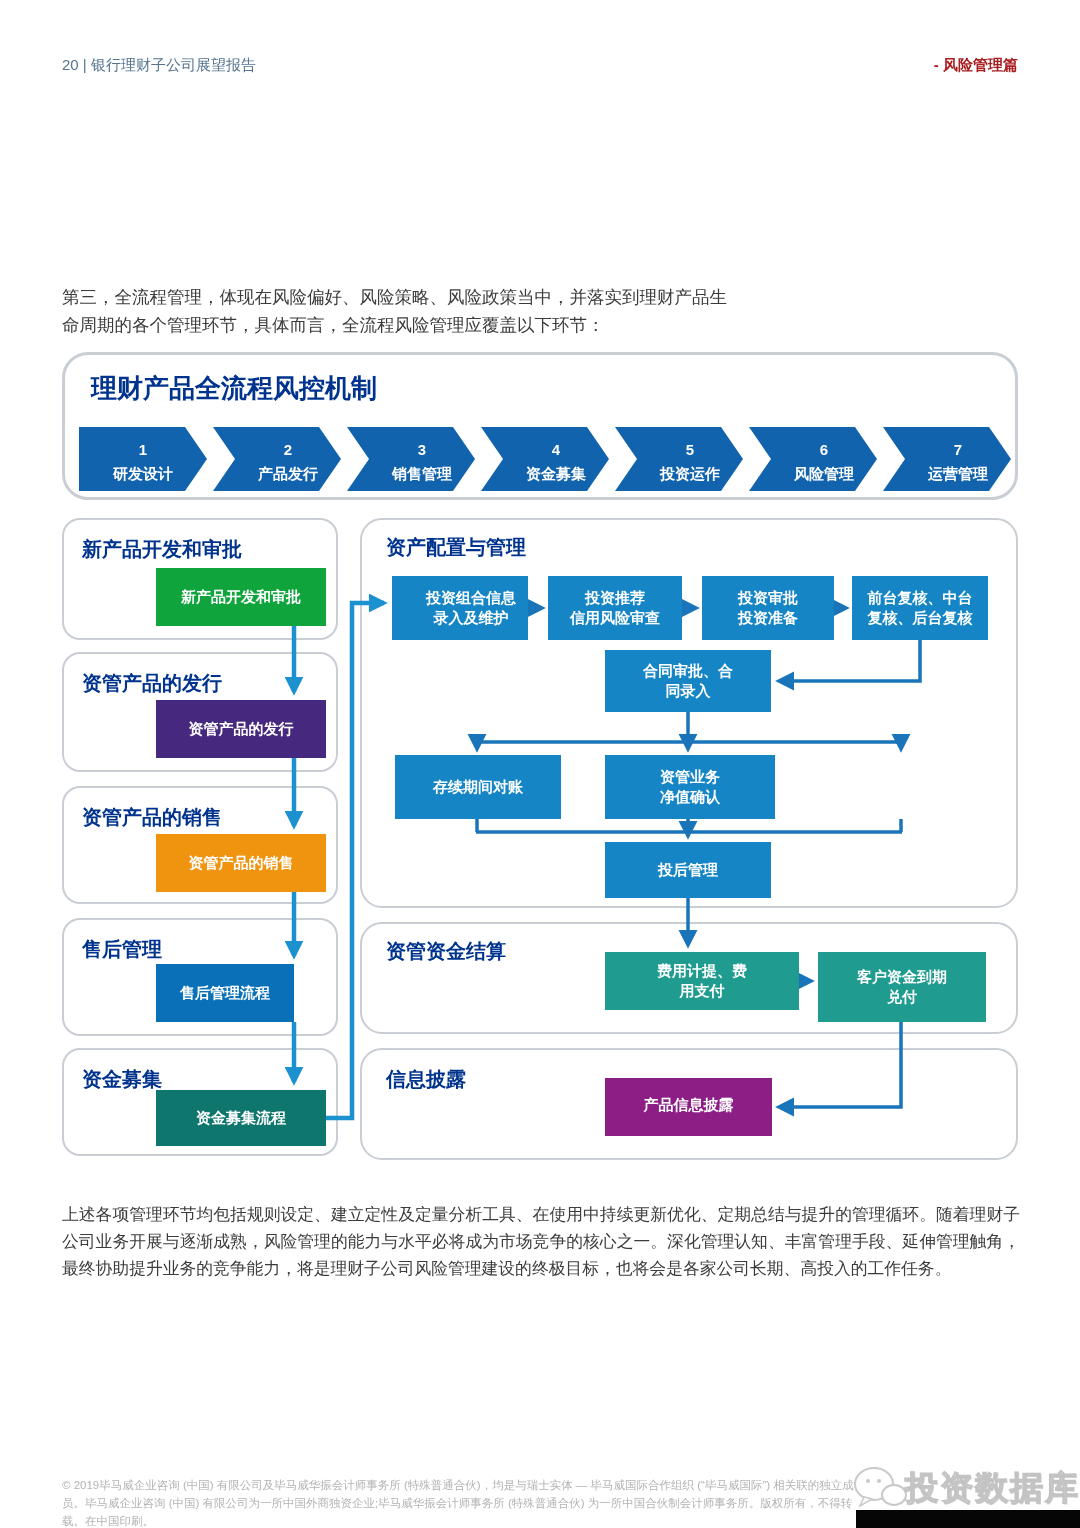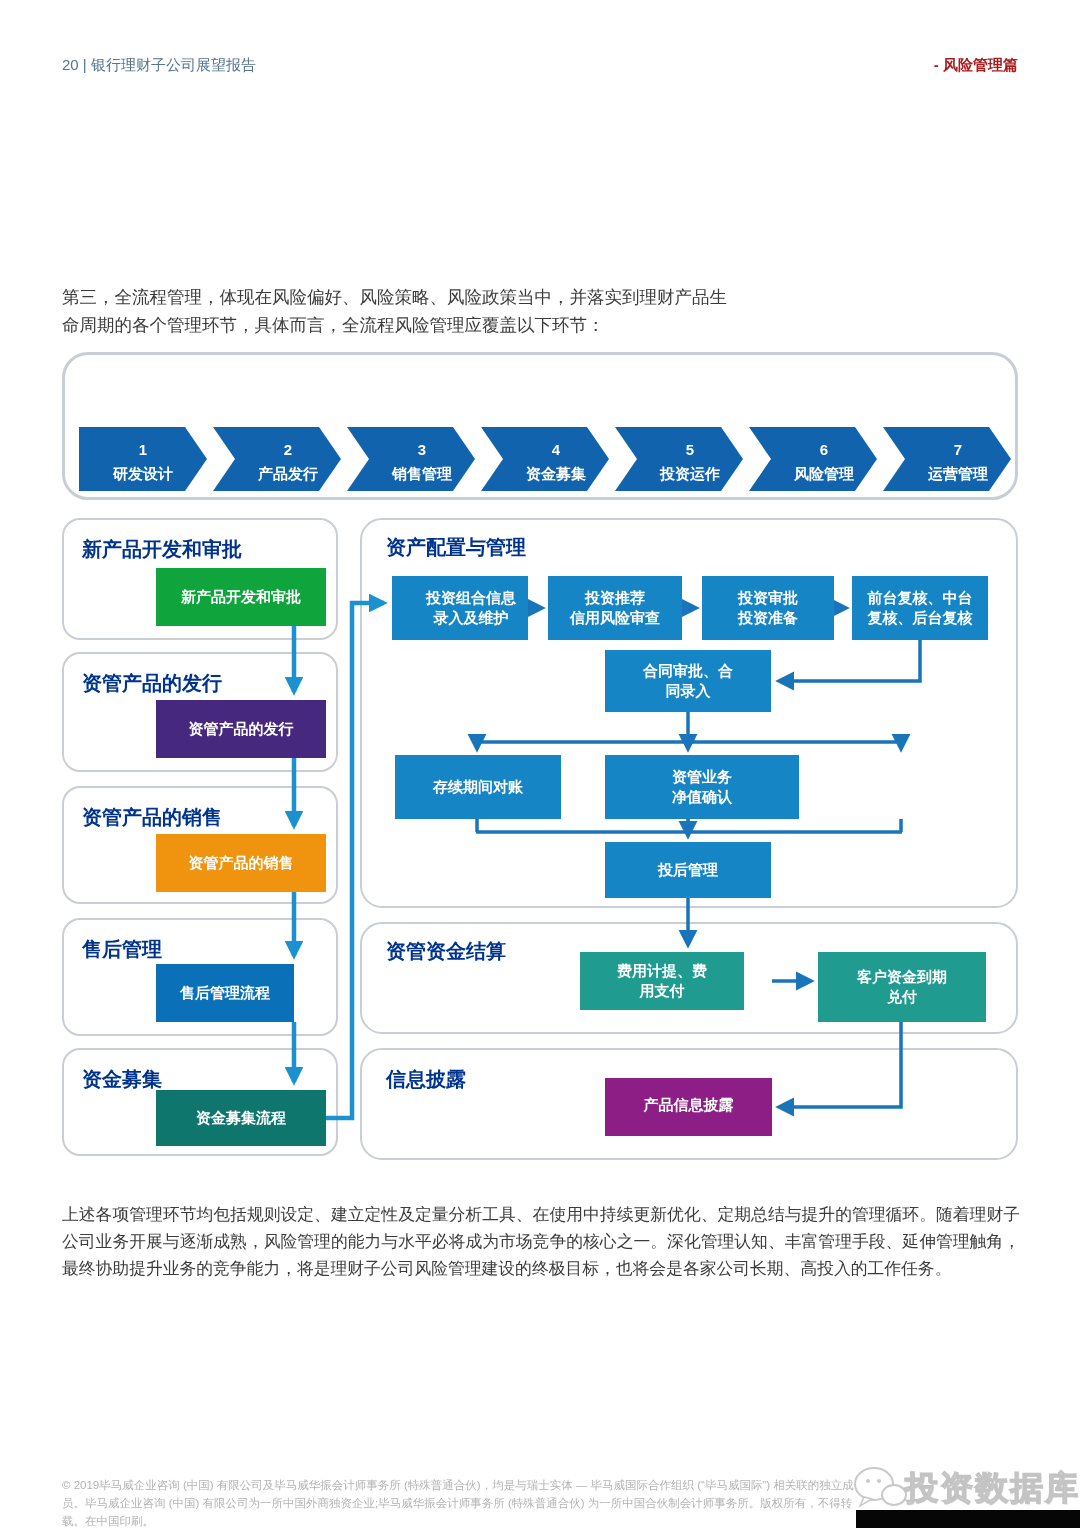--- a/index.html
+++ b/index.html
@@ -58,20 +58,21 @@
 <body>
 
 <div class="page">
 
   <div class="hdr-left">20 | 银行理财子公司展望报告</div>
   <div class="hdr-right">- 风险管理篇</div>
 
   <div class="intro">第三，全流程管理，体现在风险偏好、风险策略、风险政策当中，并落实到理财产品生命周期的各个管理环节，具体而言，全流程风险管理应覆盖以下环节：</div>
 
   <div class="fw-panel">
+    <div class="fw-title">理财产品全流程风控机制</div>
     <svg class="fw-svg" width="956" height="148" viewBox="0 0 956 148">
       <polygon class="chev" points="14,72 120,72 142,104 120,136 14,136"></polygon>
       <polygon class="chev" points="148,72 254,72 276,104 254,136 148,136 170,104"></polygon>
       <polygon class="chev" points="282,72 388,72 410,104 388,136 282,136 304,104"></polygon>
       <polygon class="chev" points="416,72 522,72 544,104 522,136 416,136 438,104"></polygon>
       <polygon class="chev" points="550,72 656,72 678,104 656,136 550,136 572,104"></polygon>
       <polygon class="chev" points="684,72 790,72 812,104 790,136 684,136 706,104"></polygon>
       <polygon class="chev" points="818,72 924,72 946,104 924,136 818,136 840,104"></polygon>
       <text class="chev-num" x="78" y="100">1</text>
       <text class="chev-label" x="78" y="124">研发设计</text>
@@ -119,28 +120,28 @@
 录入及维护</div>
   <div class="fbox bg-flow" style="left:548px;top:576px;width:134px;height:64px;">投资推荐
 信用风险审查</div>
   <div class="fbox bg-flow" style="left:702px;top:576px;width:132px;height:64px;">投资审批
 投资准备</div>
   <div class="fbox bg-flow" style="left:852px;top:576px;width:136px;height:64px;">前台复核、中台
 复核、后台复核</div>
   <div class="fbox bg-flow" style="left:605px;top:650px;width:166px;height:62px;">合同审批、合
 同录入</div>
   <div class="fbox bg-flow" style="left:395px;top:755px;width:166px;height:64px;">存续期间对账</div>
-  <div class="fbox bg-flow" style="left:605px;top:755px;width:194px;height:64px;">资管业务
+  <div class="fbox bg-flow" style="left:605px;top:755px;width:170px;height:64px;">资管业务
 净值确认</div>
   <div class="fbox bg-flow" style="left:605px;top:842px;width:166px;height:56px;">投后管理</div>
 
   <div class="panel" style="left:360px;top:922px;width:658px;height:112px;border-radius:22px;">
     <div class="panel-title" style="left:24px;top:14px;">资管资金结算</div>
   </div>
-  <div class="fbox bg-teal" style="left:580px;top:952px;width:164px;height:58px;">费用计提、费
+  <div class="fbox bg-teal" style="left:605px;top:952px;width:194px;height:58px;">费用计提、费
 用支付</div>
   <div class="fbox bg-teal" style="left:818px;top:952px;width:168px;height:70px;">客户资金到期
 兑付</div>
 
   <div class="panel" style="left:360px;top:1048px;width:658px;height:112px;border-radius:22px;">
     <div class="panel-title" style="left:24px;top:16px;">信息披露</div>
   </div>
   <div class="fbox bg-magenta" style="left:605px;top:1078px;width:167px;height:58px;font-family:Liberation Mono, monospace;">产品信息披露</div>
 
   <svg class="overlay" width="1080" height="1528" viewBox="0 0 1080 1528">

